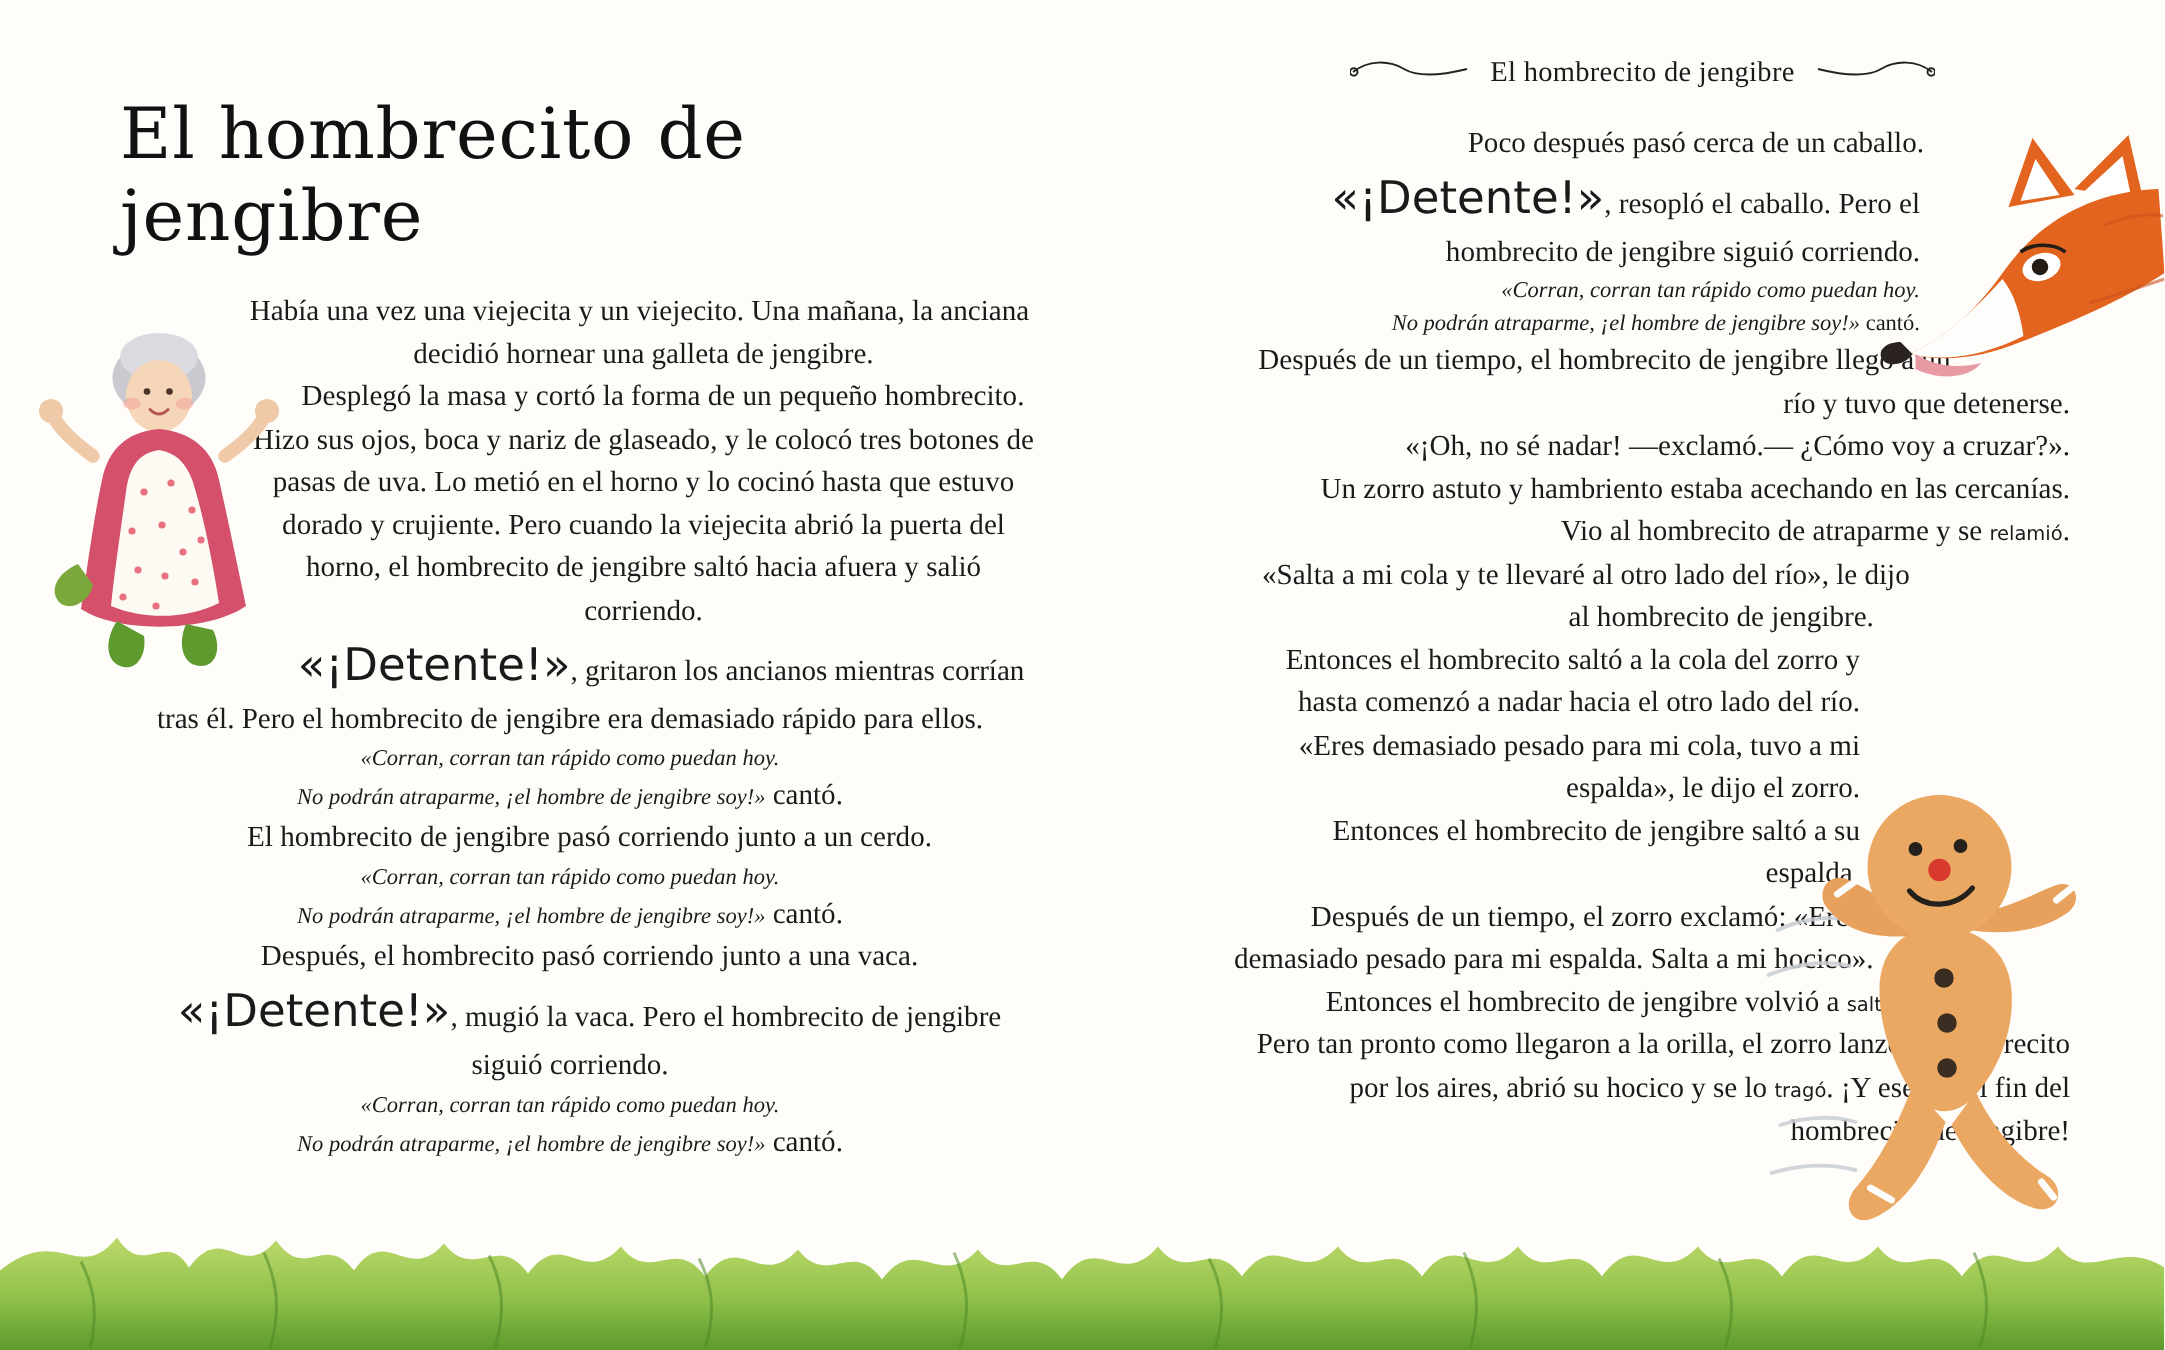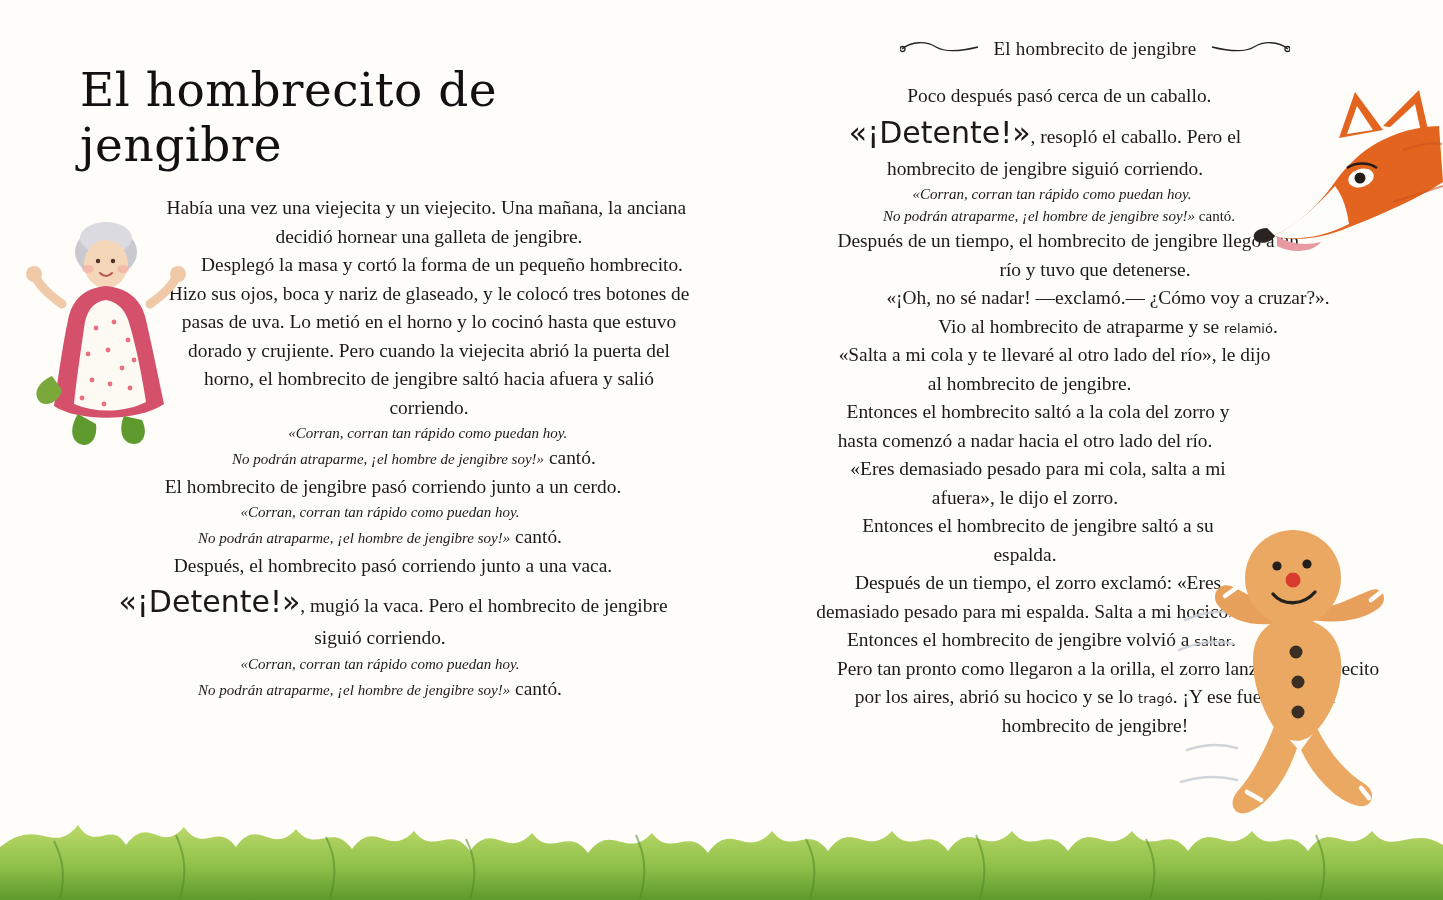--- a/index.html
+++ b/index.html
@@ -63,21 +63,21 @@
     letter-spacing: .2px;
   }
   .flourish { flex: 0 0 auto; }
 
   p {
     margin: 0;
     font-size: 19.4px;
     line-height: 1.47;
   }
   .col-left p { text-align: center; }
-  .col-right p { text-align: center; }
+  .col-right p { text-align: right; }
 
   .indent { text-indent: 26px; }
   .verse  { font-style: italic; font-size: 15px; }
   .col-left .verse { text-align: center; }
   .col-right .verse { margin-left: 14px; }
 
   .shout {
     font-family: "DejaVu Sans", sans-serif;
     font-size: 30px;
     font-weight: 400;
@@ -121,20 +121,23 @@
 
 <div class="page">
 
   <div class="col col-left">
     <h1 class="title">El hombrecito de jengibre</h1>
 
     <div class="float-granny"></div>
 
     <p>Había una vez una viejecita y un viejecito. Una mañana, la anciana decidió hornear una galleta de jengibre.</p>
     <p class="indent">Desplegó la masa y cortó la forma de un pequeño hombrecito. Hizo sus ojos, boca y nariz de glaseado, y le colocó tres botones de pasas de uva. Lo metió en el horno y lo cocinó hasta que estuvo dorado y crujiente. Pero cuando la viejecita abrió la puerta del horno, el hombrecito de jengibre saltó hacia afuera y salió corriendo.</p>
+    <p class="indent">
+      <span class="shout">«¡Detente!»</span><span>, gritaron los ancianos mientras corrían tras él. Pero el hombrecito de jengibre era demasiado rápido para ellos.</span>
+    </p>
     <p class="verse">«Corran, corran tan rápido como puedan hoy.</p>
     <p>
       <span class="verse">No podrán atraparme, ¡el hombre de jengibre soy!»</span><span> cantó.</span>
     </p>
     <p class="indent">El hombrecito de jengibre pasó corriendo junto a un cerdo.</p>
     <p class="verse">«Corran, corran tan rápido como puedan hoy.</p>
     <p>
       <span class="verse">No podrán atraparme, ¡el hombre de jengibre soy!»</span><span> cantó.</span>
     </p>
     <p class="indent">Después, el hombrecito pasó corriendo junto a una vaca.</p>
@@ -170,29 +173,30 @@
     <p class="indent">Poco después pasó cerca de un caballo.</p>
     <p>
       <span class="shout">«¡Detente!»</span><span>, resopló el caballo. Pero el hombrecito de jengibre siguió corriendo.</span>
     </p>
     <p class="verse">«Corran, corran tan rápido como puedan hoy.</p>
     <p class="verse">
       <span class="verse">No podrán atraparme, ¡el hombre de jengibre soy!»</span><span style="font-style:normal"> cantó.</span>
     </p>
     <p class="indent">Después de un tiempo, el hombrecito de jengibre llegó a un río y tuvo que detenerse.</p>
     <p class="indent">«¡Oh, no sé nadar! —exclamó.— ¿Cómo voy a cruzar?».</p>
+    <p class="indent">Un zorro astuto y hambriento estaba acechando en las cercanías.</p>
     <p class="indent">
       <span>Vio al hombrecito de atraparme y se </span><span class="hand">relamió</span><span>.</span>
     </p>
 
     <div class="float-man"></div>
 
     <p class="indent">«Salta a mi cola y te llevaré al otro lado del río», le dijo al hombrecito de jengibre.</p>
     <p class="indent">Entonces el hombrecito saltó a la cola del zorro y hasta comenzó a nadar hacia el otro lado del río.</p>
-    <p class="indent">«Eres demasiado pesado para mi cola, salta a mi afuera», le dijo el zorro.</p>
+    <p class="indent">«Eres demasiado pesado para mi cola, tuvo a mi espalda», le dijo el zorro.</p>
     <p class="indent">Entonces el hombrecito de jengibre saltó a su espalda.</p>
     <p class="indent">
       <span>Después de un tiempo, el zorro exclamó: «Eres demasiado pesado para mi espalda. Salta a mi hocico». Entonces el hombrecito de jengibre volvió a </span><span class="hand">saltar</span><span>.</span>
     </p>
     <p class="indent">
       <span>Pero tan pronto como llegaron a la orilla, el zorro lanzó al hombrecito por los aires, abrió su hocico y se lo </span><span class="hand">tragó</span><span>. ¡Y ese fue el fin del hombrecito de jengibre!</span>
     </p>
   </div>
 
   <div class="art art-granny">

